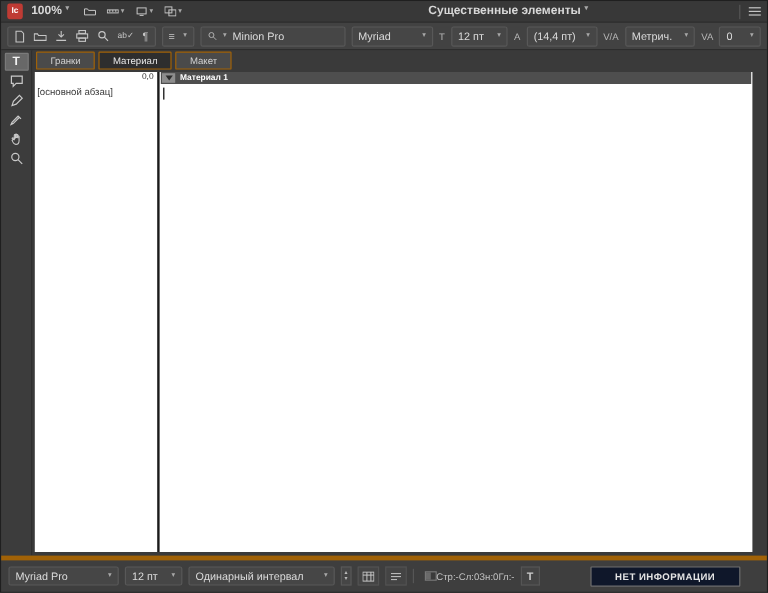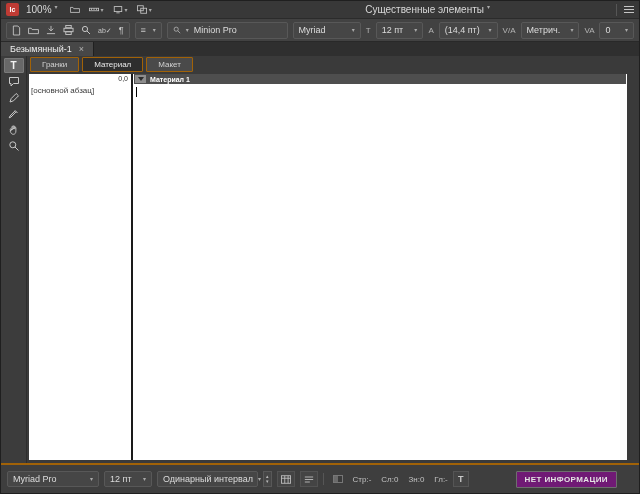--- a/index.html
+++ b/index.html
@@ -3,21 +3,21 @@
 <meta charset="utf-8">
 <style>
   *{margin:0;padding:0;box-sizing:border-box;}
   html,body{width:640px;height:494px;overflow:hidden;background:#2e2e2e;}
   body{font-family:"Liberation Sans",sans-serif;color:#d4d4d4;}
   .app{width:640px;height:494px;display:flex;flex-direction:column;background:#3c3c3c;border:1px solid #1f1f1f;}
 
   
   .titlebar{height:18px;background:#383838;display:flex;align-items:center;gap:7px;padding:0 5px;border-bottom:1px solid #2b2b2b;font-size:10px;flex:0 0 auto;}
   .app-icon{width:13px;height:13px;background:#bf3b34;color:#fff;font-size:7px;font-weight:bold;display:flex;align-items:center;justify-content:center;border-radius:2px;}
-  .dd{display:flex;align-items:flex-start;gap:3px;color:#d8d8d8;}
+  .dd{display:flex;align-items:flex-start;gap:3px;color:#d8d8d8;font-weight:bold;}
   .arr{font-size:6px;color:#a8a8a8;line-height:1;}
   .tb-icons{display:flex;gap:9px;margin-left:5px;align-items:center;}
   .iconbtn{display:flex;align-items:center;gap:2px;color:#c6c6c6;}
   .spacer{flex:1;}
   .gap{width:112px;}
   .vsep{width:1px;height:12px;background:#565656;}
   .burger{width:10px;height:1px;background:#c6c6c6;box-shadow:0 3px 0 #c6c6c6,0 -3px 0 #c6c6c6;margin:4px 0;}
 
   
   .menubar{height:17px;background:#3e3e3e;display:flex;align-items:center;gap:13px;padding:0 9px;font-size:10px;color:#e2e2e2;border-bottom:1px solid #2e2e2e;flex:0 0 auto;}
@@ -54,28 +54,28 @@
   .divider{width:2px;background:#1a1a1a;flex:0 0 auto;}
   .editor{flex:1;position:relative;min-width:0;}
   .storybar{position:absolute;top:0;left:1px;right:1px;height:10px;background:#4e4e4e;display:flex;align-items:center;gap:4px;padding:0 1px;}
   .toggle{width:11px;height:8px;background:#8d8d8d;display:flex;align-items:center;justify-content:center;flex:0 0 auto;}
   .tri{width:0;height:0;border-left:3px solid transparent;border-right:3px solid transparent;border-top:4px solid #2c2c2c;}
   .sbtitle{font-size:7px;font-weight:bold;color:#fff;white-space:nowrap;}
   .caret{position:absolute;top:13px;left:3px;width:1px;height:10px;background:#000;animation:blink 1s steps(1) infinite;}
   @keyframes blink{50%{opacity:0;}}
 
   
-  .statusbar{height:30px;background:#3e3e3e;border-top:2px solid #a16207;display:flex;align-items:center;gap:5px;padding:0 6px;font-size:9px;flex:0 0 auto;}
+  .statusbar{height:30px;background:#3e3e3e;border-top:4px solid #a16207;display:flex;align-items:center;gap:5px;padding:0 6px;font-size:9px;flex:0 0 auto;}
   .statusbar .combo{height:16px;}
   .spin{display:flex;flex-direction:column;justify-content:center;border:1px solid #585858;background:#464646;height:16px;padding:0 2px;font-size:5px;color:#bbb;line-height:1.1;}
   .sbicon{width:18px;height:16px;border:1px solid #525252;background:#444;display:flex;align-items:center;justify-content:center;color:#c6c6c6;}
-  .copyfit{display:flex;align-items:flex-start;gap:10px;font-size:8px;color:#c2c2c2;margin-left:4px;white-space:nowrap;}
+  .copyfit{display:flex;align-items:flex-start;font-size:8px;color:#c2c2c2;margin-left:4px;white-space:nowrap;}
   .cfbar{width:10px;height:8px;border:1px solid #777;background:linear-gradient(#6a6a6a,#6a6a6a) left/4px 100% no-repeat,#3a3a3a;}
   .oversetT{font-size:9px;font-weight:bold;color:#c9c9c9;border:1px solid #555;background:#444;width:16px;height:16px;display:flex;align-items:center;justify-content:center;}
-  .infobtn{margin-left:auto;margin-right:16px;background:#701a75;border:1px solid #6e6e6e;color:#e4e4e4;font-size:8px;font-weight:bold;padding:3px 8px;border-radius:1px;letter-spacing:.4px;white-space:nowrap;}
+  .infobtn{margin-left:auto;margin-right:16px;background:#0f172a;border:1px solid #6e6e6e;color:#e4e4e4;font-size:8px;font-weight:bold;padding:3px 20px;border-radius:1px;letter-spacing:.4px;white-space:nowrap;}
   svg{display:block;}
 </style>
 </head>
 <body>
 
 <div class="app">
 
   <div class="titlebar">
     <div class="app-icon">
         <span>Ic</span>
@@ -201,26 +201,20 @@
         <span class="arr">▾</span>
     </div>
 
     <span class="ticon">VA</span>
     <div class="combo" style="width:36px;justify-content:space-between">
       <span>0</span>
         <span class="arr">▾</span>
     </div>
   </div>
 
-  <div class="docbar">
-    <div class="doctab">
-      <span>Безымянный-1</span>
-      <span class="close">×</span>
-    </div>
-  </div>
 
   <div class="main">
 
     <div class="tools">
       <div class="tool active">
           <span class="tglyph">T</span>
         </div>
       <div class="tool">
         <svg width="12" height="12" viewBox="0 0 12 12">
             <path d="M1.5 1.5h9v6h-5L3 10V7.5H1.5z" fill="none" stroke="#c9c9c9"></path>
@@ -279,21 +273,21 @@
 
   <div class="statusbar">
     <div class="combo" style="width:92px;justify-content:space-between">
       <span>Myriad Pro</span>
         <span class="arr">▾</span>
     </div>
     <div class="combo" style="width:48px;justify-content:space-between">
       <span>12 пт</span>
         <span class="arr">▾</span>
     </div>
-    <div class="combo" style="width:101px;justify-content:space-between">
+    <div class="combo" style="width:122px;justify-content:space-between">
       <span>Одинарный интервал</span>
         <span class="arr">▾</span>
     </div>
     <div class="spin">
         <span>▴</span>
         <span>▾</span>
       </div>
 
     <div class="sbicon">
       <svg width="10" height="9" viewBox="0 0 12 10">

